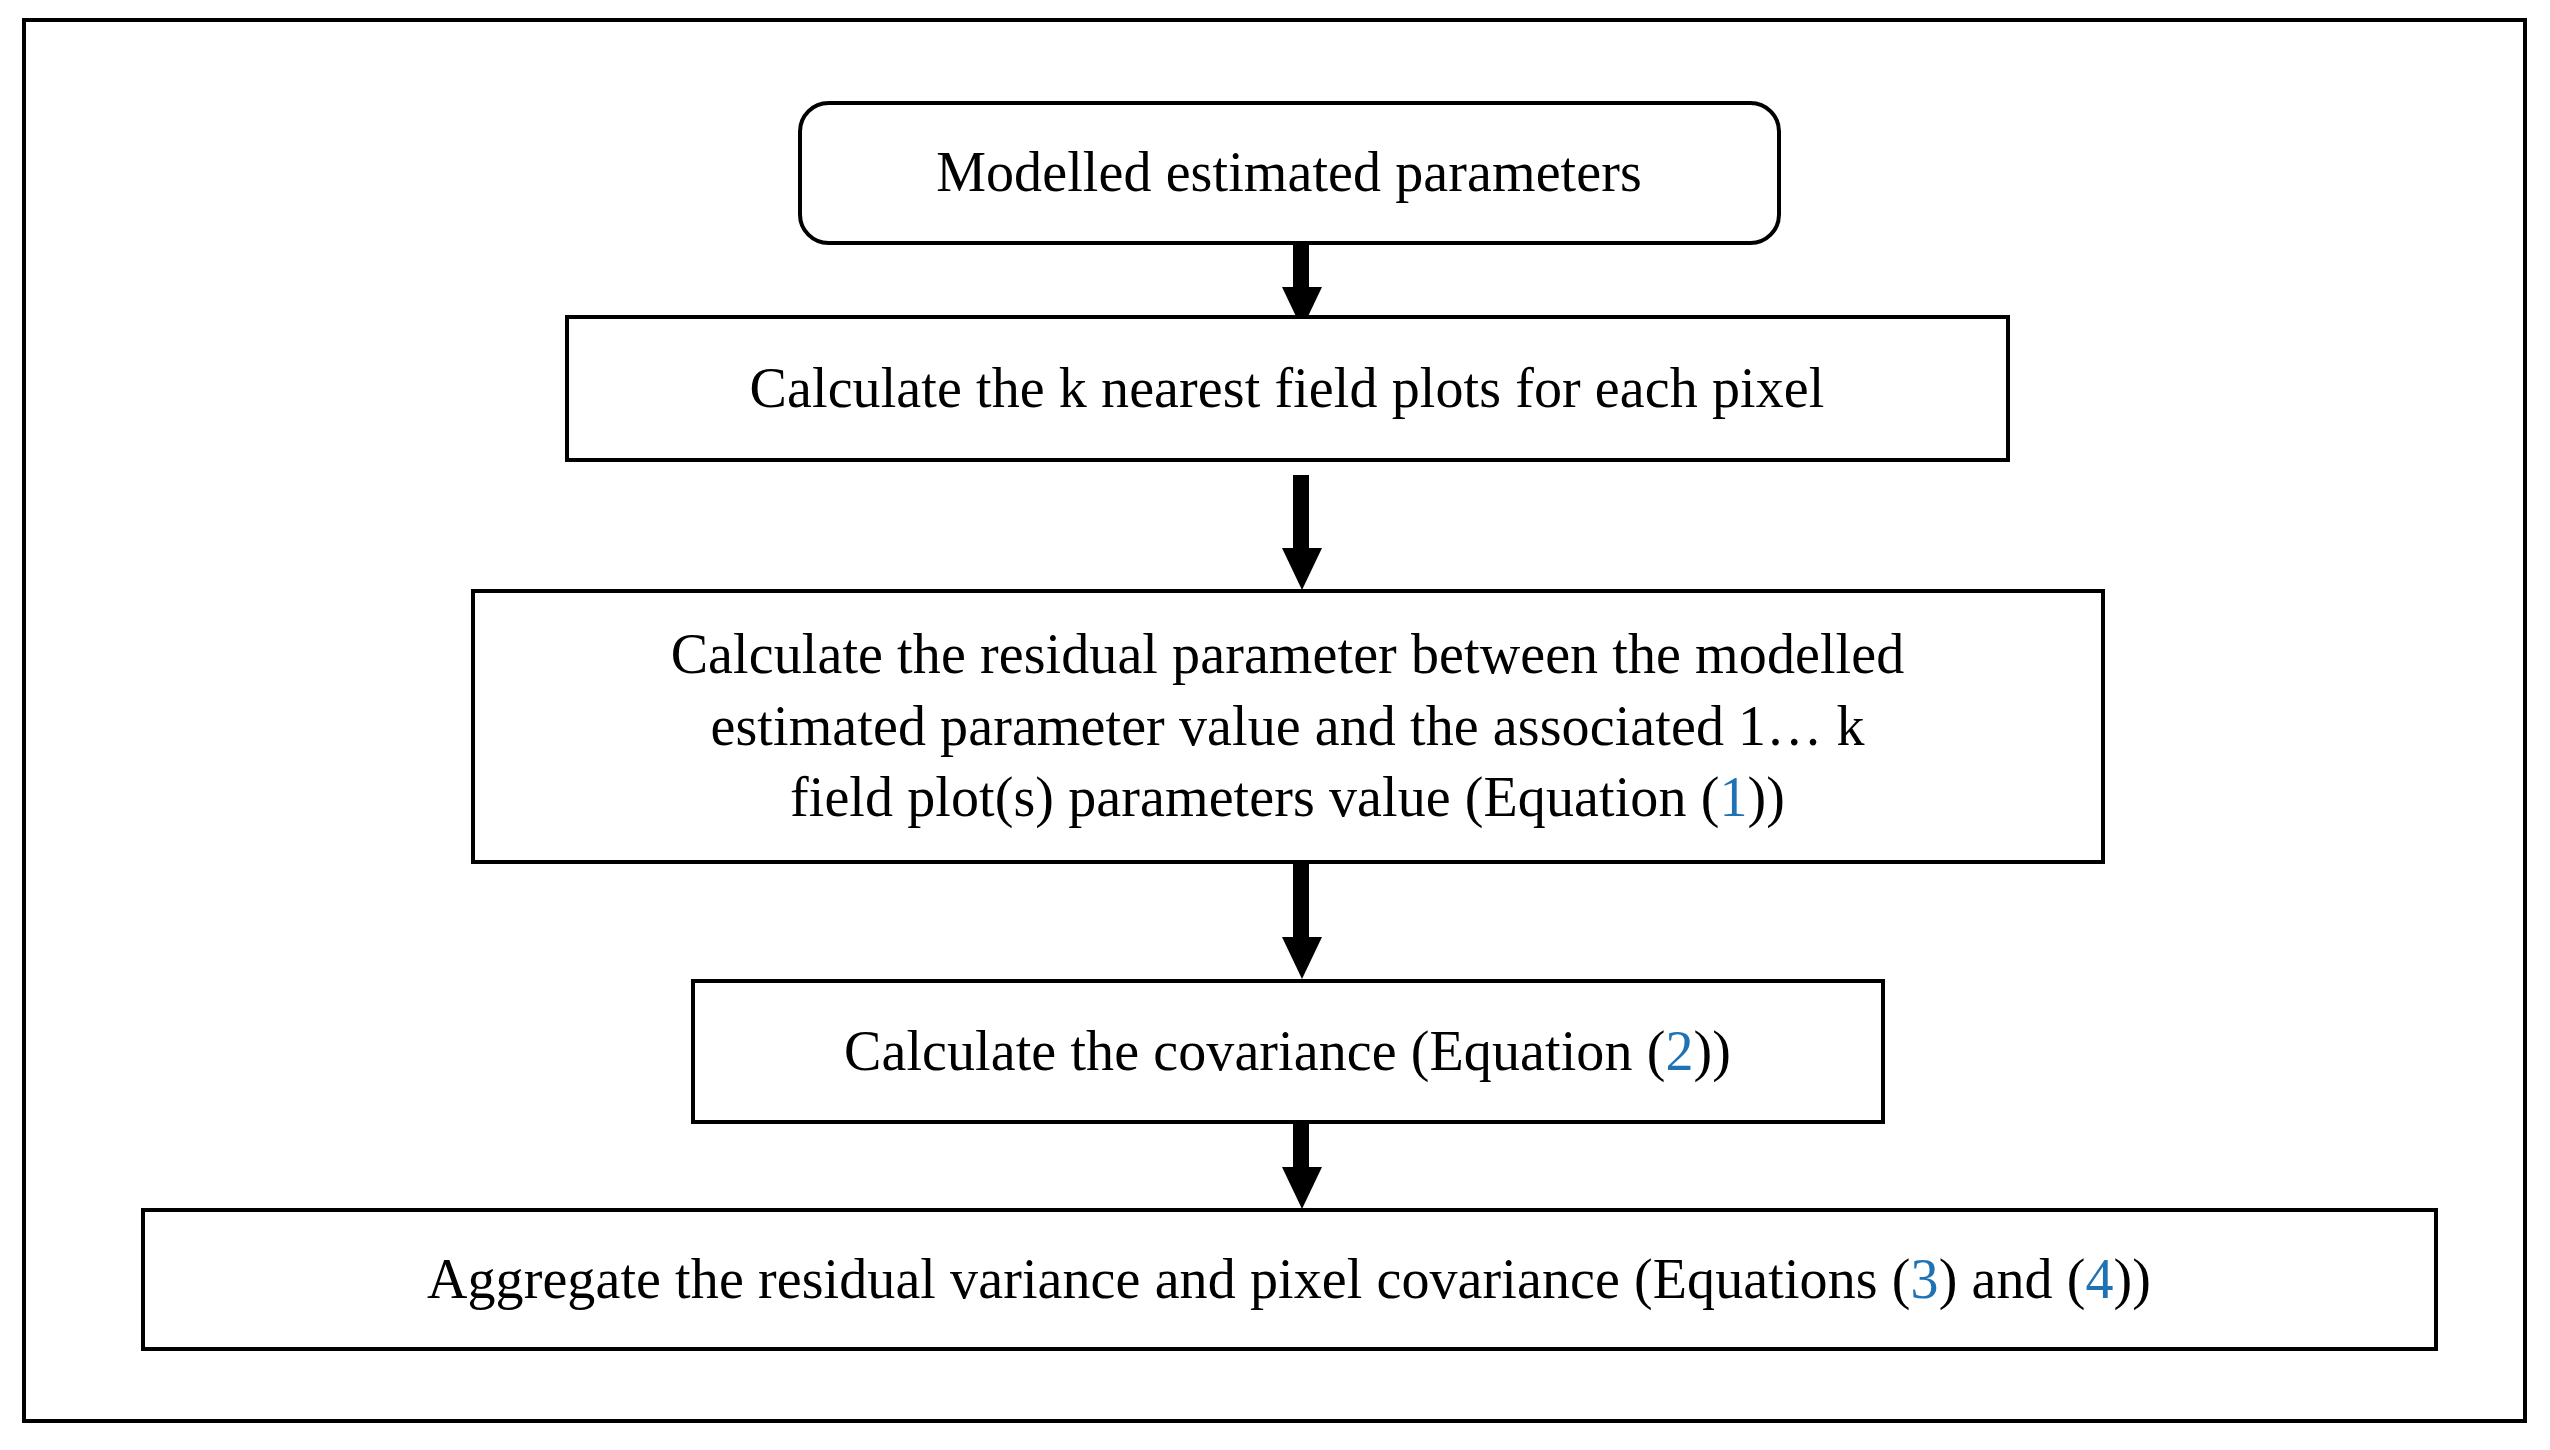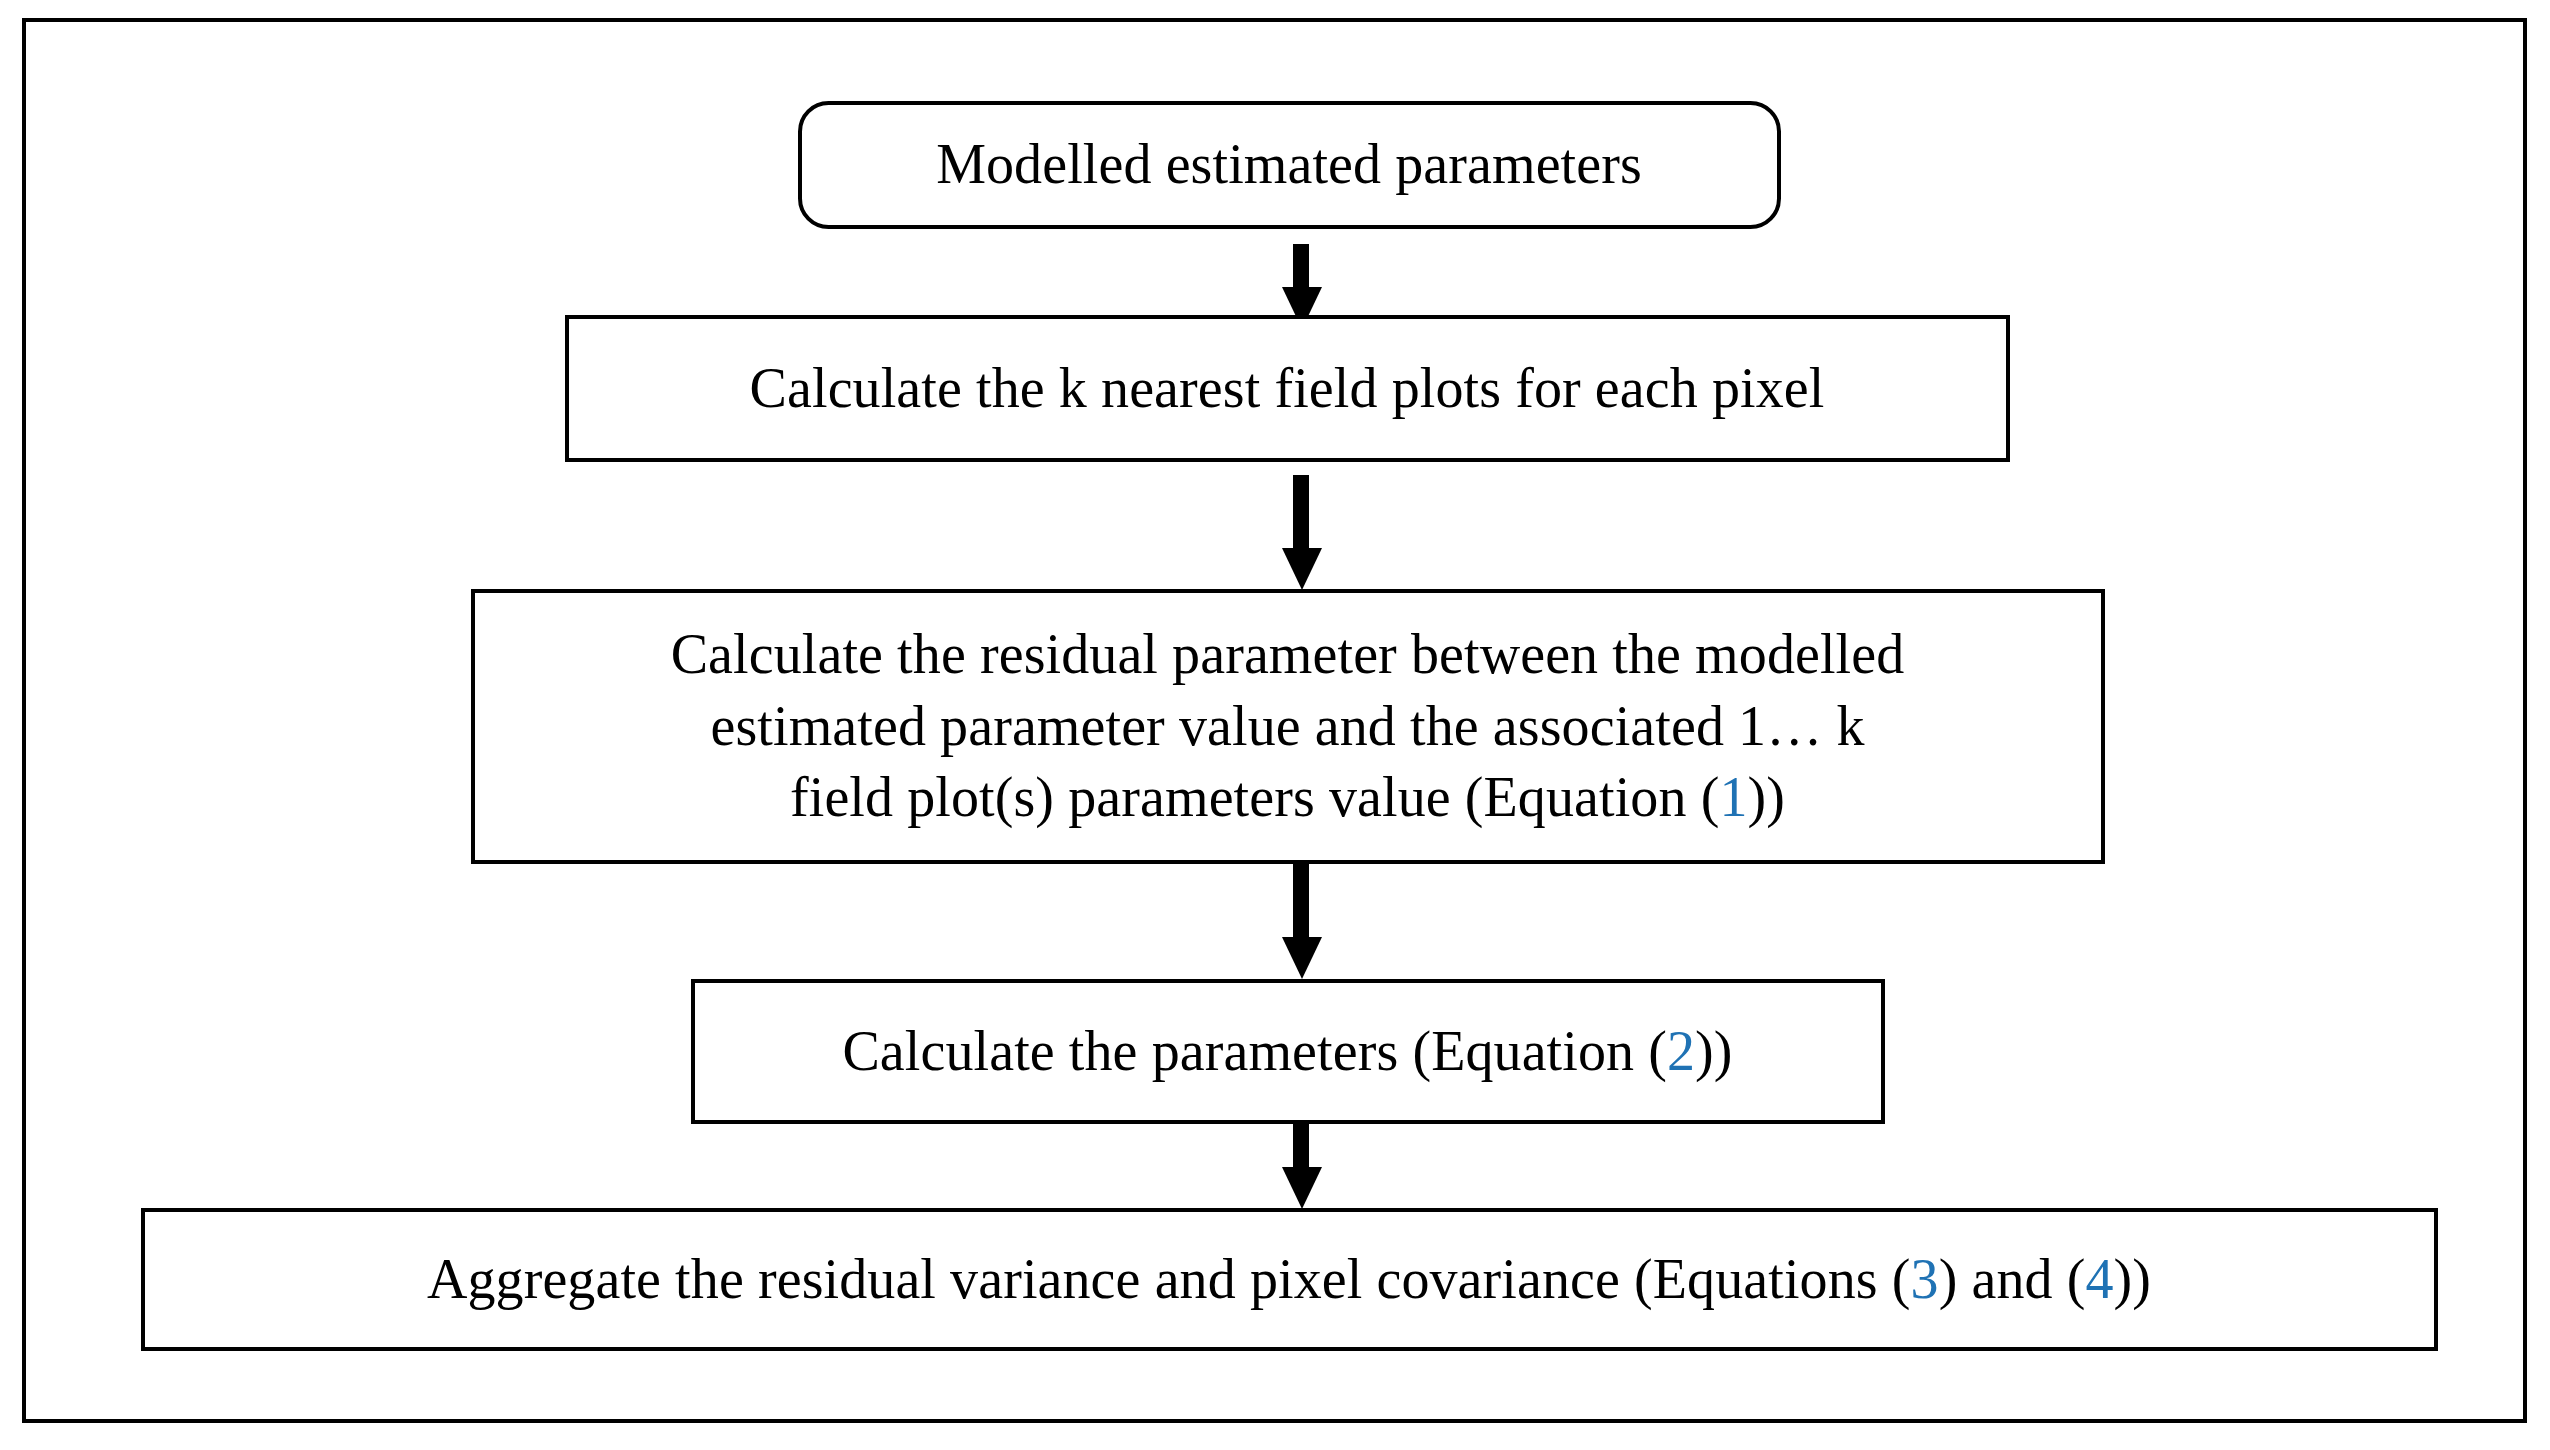--- a/index.html
+++ b/index.html
@@ -46,21 +46,21 @@
   }
   .flow-box.rounded {
     border-radius: 30.5px;
   }
   .flow-box .txt {
     display: block;
     width: 100%;
   }
 
   
-  #box-1 { left: 794px;  top: 97px;  width: 983px; height: 128px; justify-content: flex-end; }
+  #box-1 { left: 794px;  top: 97px;  width: 983px; height: 144px; justify-content: flex-end; }
   #box-2 { left: 561px;  top: 325px;  width: 1445px; height: 147px; }
   #box-3 { left: 466px;  top: 585px;  width: 1634px; height: 275px; }
   #box-4 { left: 686px;  top: 975px; width: 1194px; height: 145px; }
   #box-5 { left: 136px;  top: 1204px; width: 2297px; height: 143px; }
 
   
   .arrow {
     position: absolute;
     left: 1277px;      
     width: 39px;
@@ -133,21 +133,21 @@
       </span>
     </div>
 
     <div class="arrow" id="arrow-3" style="left:1256px; top:841px;">
       <div class="stem"></div>
       <div class="head"></div>
     </div>
 
     <div class="flow-box" id="box-4" style="left:665px; top:957px;">
       <span class="txt">
-        <span>Calculate the parameters (Equation (</span><span class="eq-ref">2</span><span>))</span>
+        <span>Calculate the covariance (Equation (</span><span class="eq-ref">2</span><span>))</span>
       </span>
     </div>
 
     <div class="arrow" id="arrow-4" style="left:1256px; top:1102px;">
       <div class="stem"></div>
       <div class="head"></div>
     </div>
 
     <div class="flow-box" id="box-5" style="left:115px; top:1186px;">
       <span class="txt">

